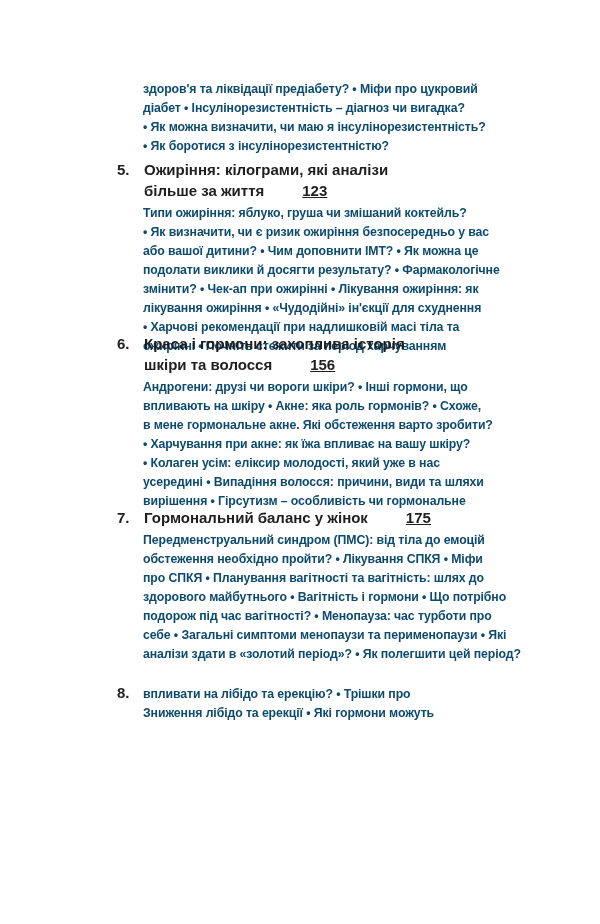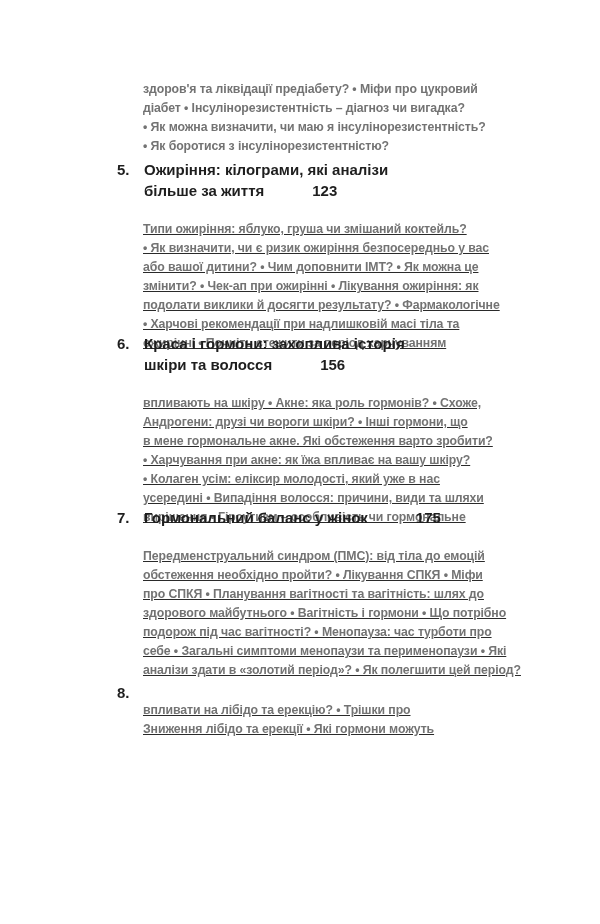--- a/index.html
+++ b/index.html
@@ -5,28 +5,28 @@
   html, body { margin: 0; padding: 0; }
   body {
     width: 600px; height: 924px; background: #ffffff; overflow: hidden;
     font-family: "Liberation Sans", "DejaVu Sans", sans-serif; color: #2a2a2a;
     position: relative;
   }
   .page { position: absolute; left: 0; top: 0; width: 600px; height: 924px; }
   .intro { position: absolute; left: 143px; top: 80px; width: 380px; }
   .body-line {
     font-size: 12.3px; line-height: 19px; height: 19px; white-space: nowrap;
-    font-weight: 600; color: #737373; letter-spacing: -0.1px;
+    font-weight: 600; color: #0c4a6e; letter-spacing: -0.1px;
   }
   .section { position: absolute; left: 117px; width: 410px; }
   .heading { position: relative; font-size: 15px; font-weight: 700; color: #1e1e1e; line-height: 21px; }
   .heading .num { position: absolute; left: 0; top: 0; }
   .heading .hline { padding-left: 27px; white-space: nowrap; height: 21px; }
-  .heading .page-num { display: inline-block; margin-left: 48px; }
-  .section .lines { padding-left: 26px; margin-top: 19px; text-decoration: underline; }
+  .heading .page-num { display: inline-block; margin-left: 38px; text-decoration: underline; }
+  .section .lines { padding-left: 26px; margin-top: 3px; }
 </style>
 </head>
 <body>
 
 <div class="page">
 
   <div class="intro">
     <div class="body-line">здоров'я та ліквідації предіабету? • Міфи про цукровий</div>
     <div class="body-line">діабет • Інсулінорезистентність – діагноз чи вигадка?</div>
     <div class="body-line"> • Як можна визначити, чи маю я інсулінорезистентність?</div>
@@ -36,36 +36,37 @@
   <div class="section" style="top:159px;">
     <div class="heading">
       <span class="num">5.</span>
       <div class="hline"><span>Ожиріння: кілограми, які аналізи</span></div>
       <div class="hline"><span>більше за життя</span><span class="page-num">123</span></div>
     </div>
     <div class="lines">
       <div class="body-line">Типи ожиріння: яблуко, груша чи змішаний коктейль?</div>
       <div class="body-line"> • Як визначити, чи є ризик ожиріння безпосередньо у вас</div>
       <div class="body-line">або вашої дитини? • Чим доповнити ІМТ? • Як можна це</div>
+      <div class="body-line">подолати виклики й досягти результату? • Фармакологічне</div>
       <div class="body-line">змінити?  • Чек-ап при ожирінні • Лікування ожиріння: як</div>
-      <div class="body-line">подолати виклики й досягти результату? • Фармакологічне</div>
+      <div class="body-line">лікування ожиріння • «Чудодійні» ін'єкції для схуднення</div>
       <div class="body-line"> • Харчові рекомендації при надлишковій масі тіла та</div>
       <div class="body-line">ожирінні • Почніть стежити за період харчуванням</div>
     </div>
   </div>
 
   <div class="section" style="top:333px;">
     <div class="heading">
       <span class="num">6.</span>
       <div class="hline"><span>Краса і гормони: захоплива історія</span></div>
       <div class="hline"><span>шкіри та волосся</span><span class="page-num">156</span></div>
     </div>
     <div class="lines">
+      <div class="body-line">Андрогени: друзі чи вороги шкіри? • Інші гормони, що</div>
       <div class="body-line">впливають на шкіру • Акне: яка роль гормонів? • Схоже,</div>
-      <div class="body-line">Андрогени: друзі чи вороги шкіри? • Інші гормони, що</div>
       <div class="body-line">в мене гормональне акне. Які обстеження варто зробити?</div>
       <div class="body-line"> • Харчування при акне: як їжа впливає на вашу шкіру?</div>
       <div class="body-line"> • Колаген усім: еліксир молодості, який уже в нас</div>
       <div class="body-line">усередині • Випадіння волосся: причини, види та шляхи</div>
       <div class="body-line">вирішення • Гірсутизм – особливість чи гормональне</div>
     </div>
   </div>
 
   <div class="section" style="top:507px;">
     <div class="heading">

